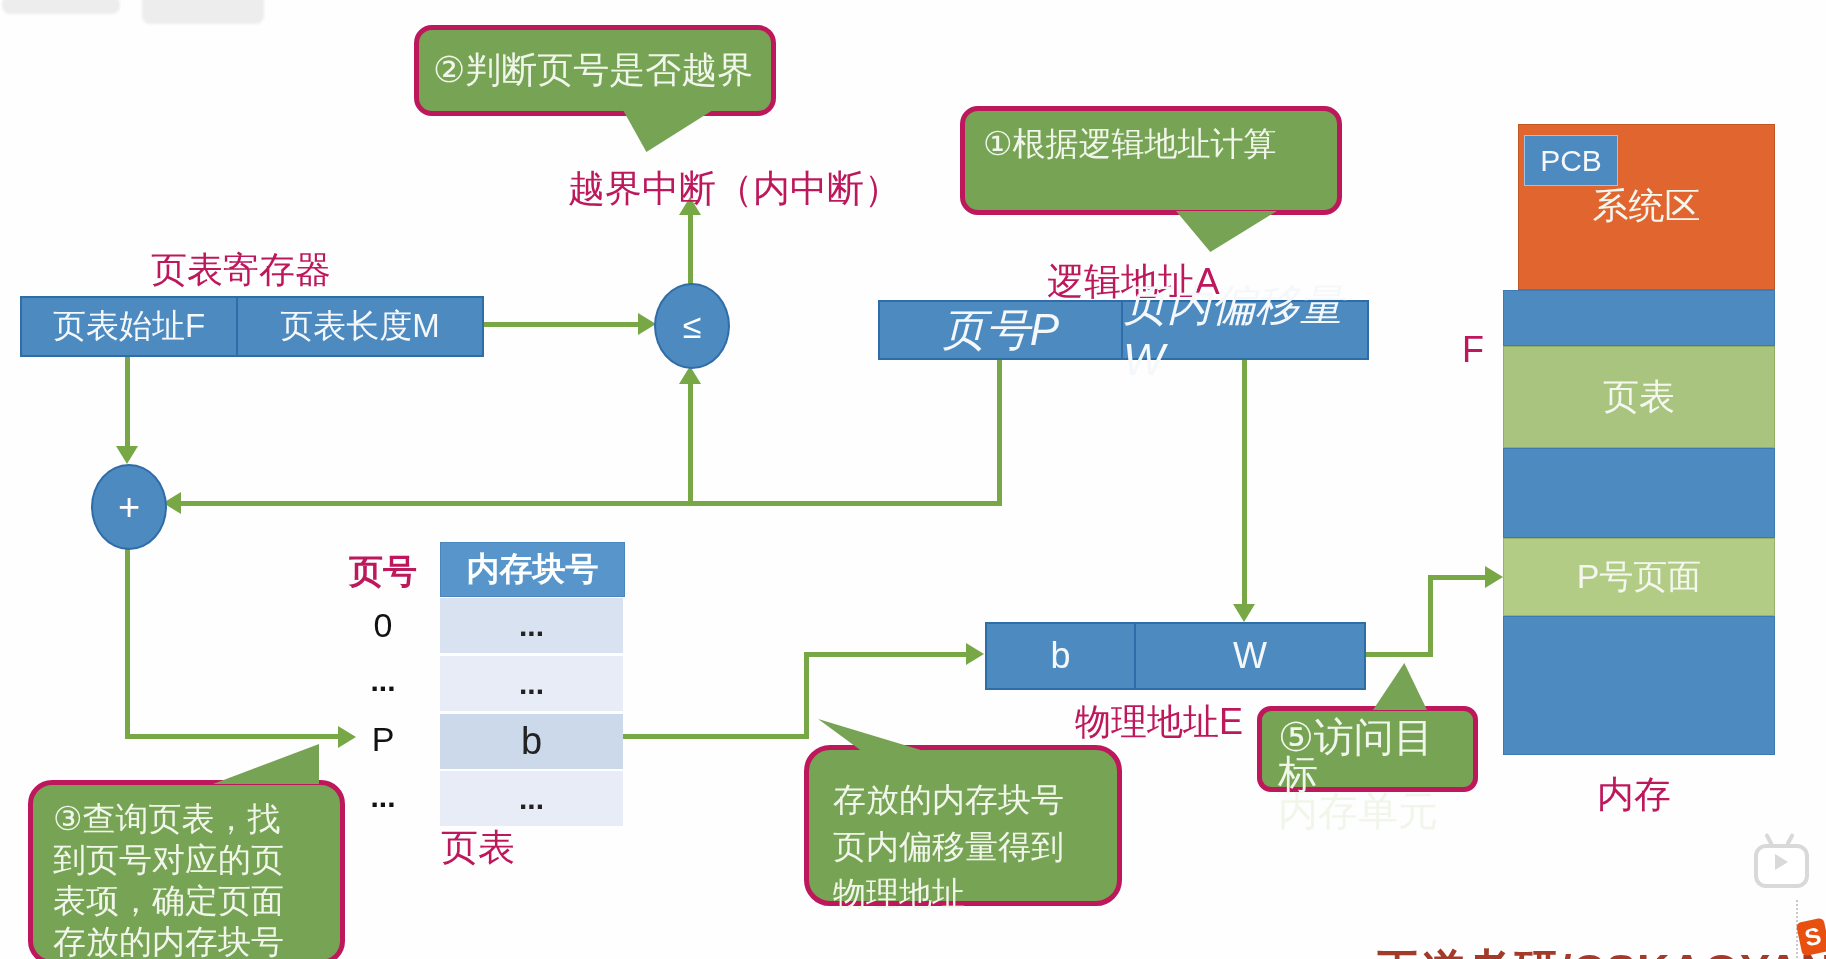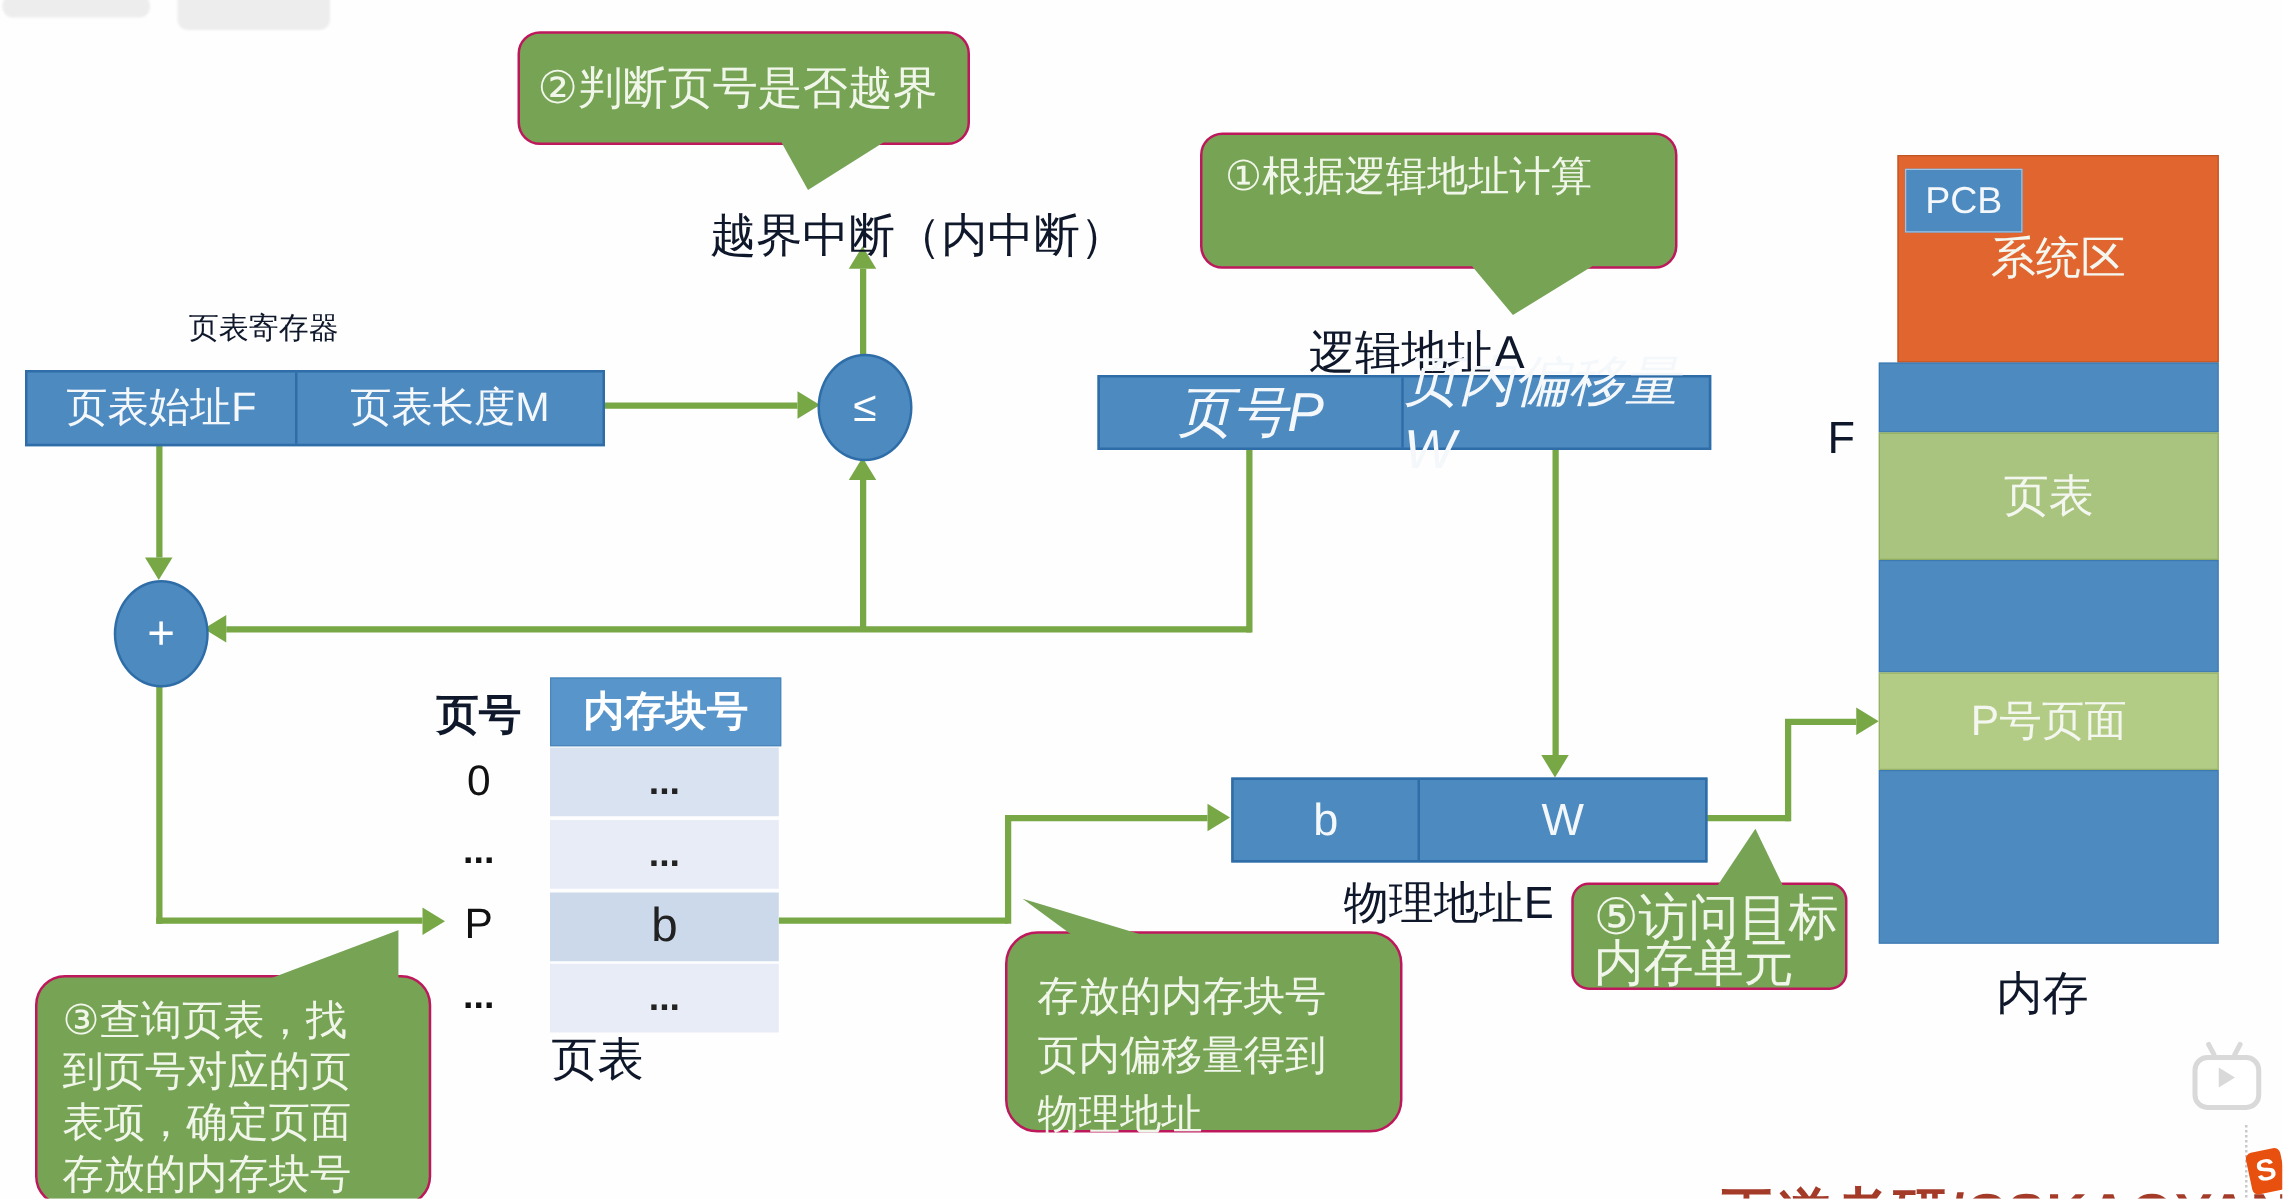--- a/index.html
+++ b/index.html
@@ -13,25 +13,25 @@
   .ah-u{border-left:11px solid transparent;border-right:11px solid transparent;border-bottom:18px solid #78a746;}
   .ah-d{border-left:11px solid transparent;border-right:11px solid transparent;border-top:18px solid #78a746;}
   
   .bluebox{position:absolute;display:flex;background:#4d8ac0;border:2px solid #2f6da8;z-index:2;
            color:#f5f8fb;align-items:center;}
   .bluebox .cell{display:flex;align-items:center;justify-content:center;height:100%;}
   .bluebox .cell + .cell{border-left:2px solid #2f6da8;}
   .opcircle{position:absolute;background:#4d8ac0;border:2px solid #2f6da8;border-radius:50%;
             display:flex;align-items:center;justify-content:center;color:#ffffff;z-index:2;}
   
-  .callout{position:absolute;background:#77a355;border:2px solid #be185d;border-radius:18px;
+  .callout{position:absolute;background:#77a355;border:5px solid #be185d;border-radius:18px;
            color:#f1f6ea;z-index:3;box-sizing:border-box;}
   .tail{position:absolute;background:#77a355;z-index:4;}
   
-  .lbl{position:absolute;color:#0f172a;z-index:2;white-space:nowrap;}
+  .lbl{position:absolute;color:#be185d;z-index:2;white-space:nowrap;}
   
   .tbl-header{position:absolute;background:#5795cb;border:1px solid #4a86bb;color:#ffffff;
               display:flex;align-items:center;justify-content:center;font-weight:bold;z-index:2;}
   .tbl-row{position:absolute;display:flex;align-items:center;justify-content:center;
            color:#222;z-index:2;}
   .tbl-side{position:absolute;display:flex;align-items:center;justify-content:center;color:#111;z-index:2;}
   
   #memory-column{position:absolute;left:1503px;top:124px;width:272px;height:631px;display:flex;
                  flex-direction:column;z-index:2;}
   .mem-sec{box-sizing:border-box;display:flex;align-items:center;justify-content:center;
@@ -99,21 +99,21 @@
   <div class="line" style="left:1428px;top:575px;width:57px;height:5px;"></div>
   <div class="ah ah-r" style="left:1485px;top:566px;"></div>
 
   <div class="tail" style="left:623px;top:110px;width:90px;height:42px;clip-path:polygon(0 0,100% 0,26% 100%);"></div>
   <div class="callout" style="left:414px;top:25px;width:362px;height:91px;display:flex;align-items:center;padding-left:14px;font-size:36px;">
     <span>②判断页号是否越界</span>
   </div>
 
   <div class="lbl" style="left:568px;top:164px;font-size:37px;">越界中断（内中断）</div>
 
-  <div class="lbl" style="left:151px;top:246px;font-size:24px;">页表寄存器</div>
+  <div class="lbl" style="left:151px;top:246px;font-size:36px;">页表寄存器</div>
 
   <div class="bluebox" style="left:20px;top:296px;width:460px;height:57px;font-size:33px;">
     <div class="cell" style="width:215px;">页表始址F</div>
     <div class="cell" style="width:245px;">页表长度M</div>
   </div>
 
   <div class="opcircle" style="left:654px;top:283px;width:72px;height:82px;font-size:34px;">
     <span>≤</span>
   </div>
 

